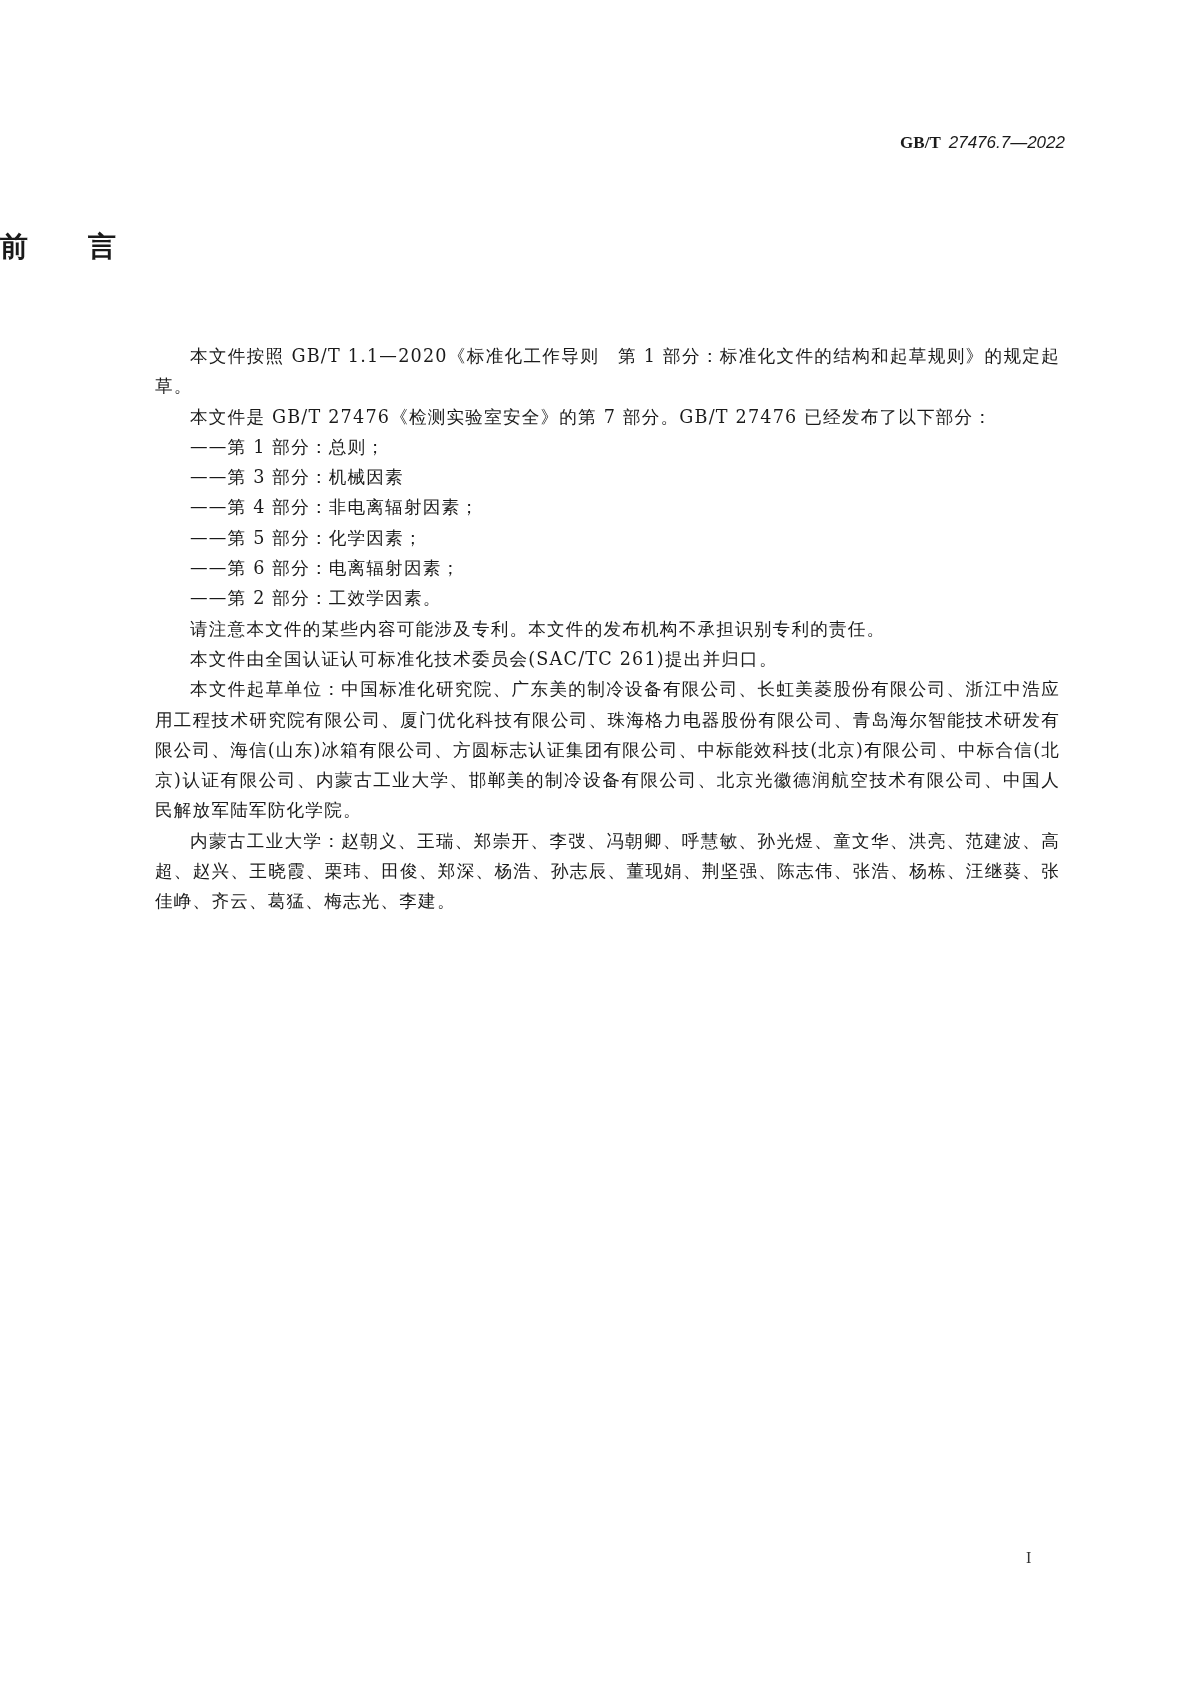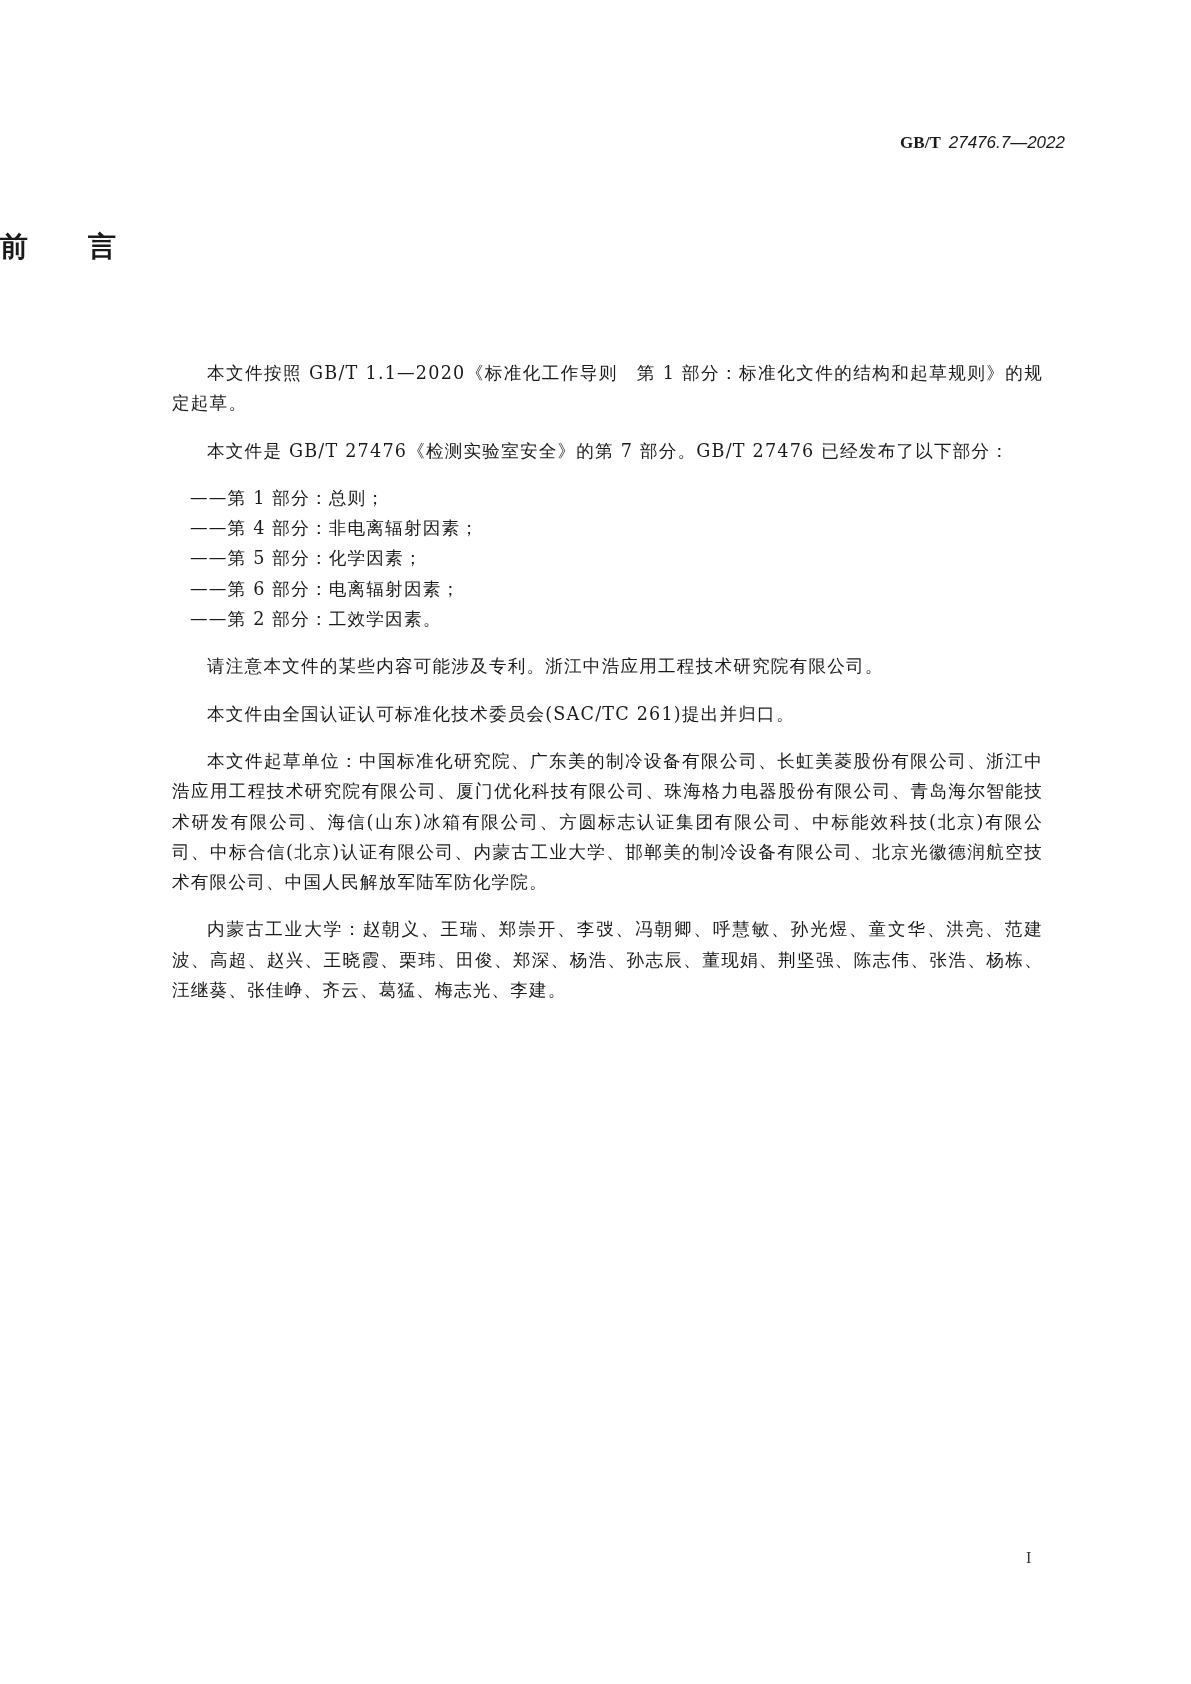--- a/index.html
+++ b/index.html
@@ -19,21 +19,21 @@
     text-align: left; font-size: 28px; font-weight: bold;
     font-family: "DejaVu Sans", sans-serif; letter-spacing: 0;
   }
   .title span { display: inline-block; }
   .title .gap { width: 60px; }
   .body-text {
     position: absolute; top: 341px; left: 155px; width: 905px;
     font-size: 17.6px; line-height: 30.3px; letter-spacing: 1.2px;
     text-align: justify;
   }
-  .p { margin: 17px; text-indent: 35px; }
+  .p { margin: 0; text-indent: 35px; }
   .item { margin: 0; padding-left: 35px; }
   .page-num {
     position: absolute; top: 1549px; left: 1026px;
     font-size: 16px; color: #333;
     font-family: "Liberation Serif", serif;
   }
 </style>
 </head>
 <body>
 
@@ -42,23 +42,24 @@
 </div>
 
 <div class="title">
   <span>前</span><span class="gap"></span><span>言</span>
 </div>
 
 <div class="body-text">
   <p class="p">本文件按照 GB/T 1.1—2020《标准化工作导则　第 1 部分：标准化文件的结构和起草规则》的规定起草。</p>
   <p class="p">本文件是 GB/T 27476《检测实验室安全》的第 7 部分。GB/T 27476 已经发布了以下部分：</p>
   <p class="item">——第 1 部分：总则；</p>
+  <p class="item">——第 3 部分：机械因素</p>
   <p class="item">——第 4 部分：非电离辐射因素；</p>
   <p class="item">——第 5 部分：化学因素；</p>
   <p class="item">——第 6 部分：电离辐射因素；</p>
   <p class="item">——第 2 部分：工效学因素。</p>
-  <p class="p">请注意本文件的某些内容可能涉及专利。浙江中浩应用工程技术研究院有限公司。</p>
+  <p class="p">请注意本文件的某些内容可能涉及专利。本文件的发布机构不承担识别专利的责任。</p>
   <p class="p">本文件由全国认证认可标准化技术委员会(SAC/TC 261)提出并归口。</p>
   <p class="p">本文件起草单位：中国标准化研究院、广东美的制冷设备有限公司、长虹美菱股份有限公司、浙江中浩应用工程技术研究院有限公司、厦门优化科技有限公司、珠海格力电器股份有限公司、青岛海尔智能技术研发有限公司、海信(山东)冰箱有限公司、方圆标志认证集团有限公司、中标能效科技(北京)有限公司、中标合信(北京)认证有限公司、内蒙古工业大学、邯郸美的制冷设备有限公司、北京光徽德润航空技术有限公司、中国人民解放军陆军防化学院。</p>
   <p class="p">内蒙古工业大学：赵朝义、王瑞、郑崇开、李弢、冯朝卿、呼慧敏、孙光煜、童文华、洪亮、范建波、高超、赵兴、王晓霞、栗玮、田俊、郑深、杨浩、孙志辰、董现娟、荆坚强、陈志伟、张浩、杨栋、汪继葵、张佳峥、齐云、葛猛、梅志光、李建。</p>
 </div>
 
 <div class="page-num">I</div>
 
 </body></html>

